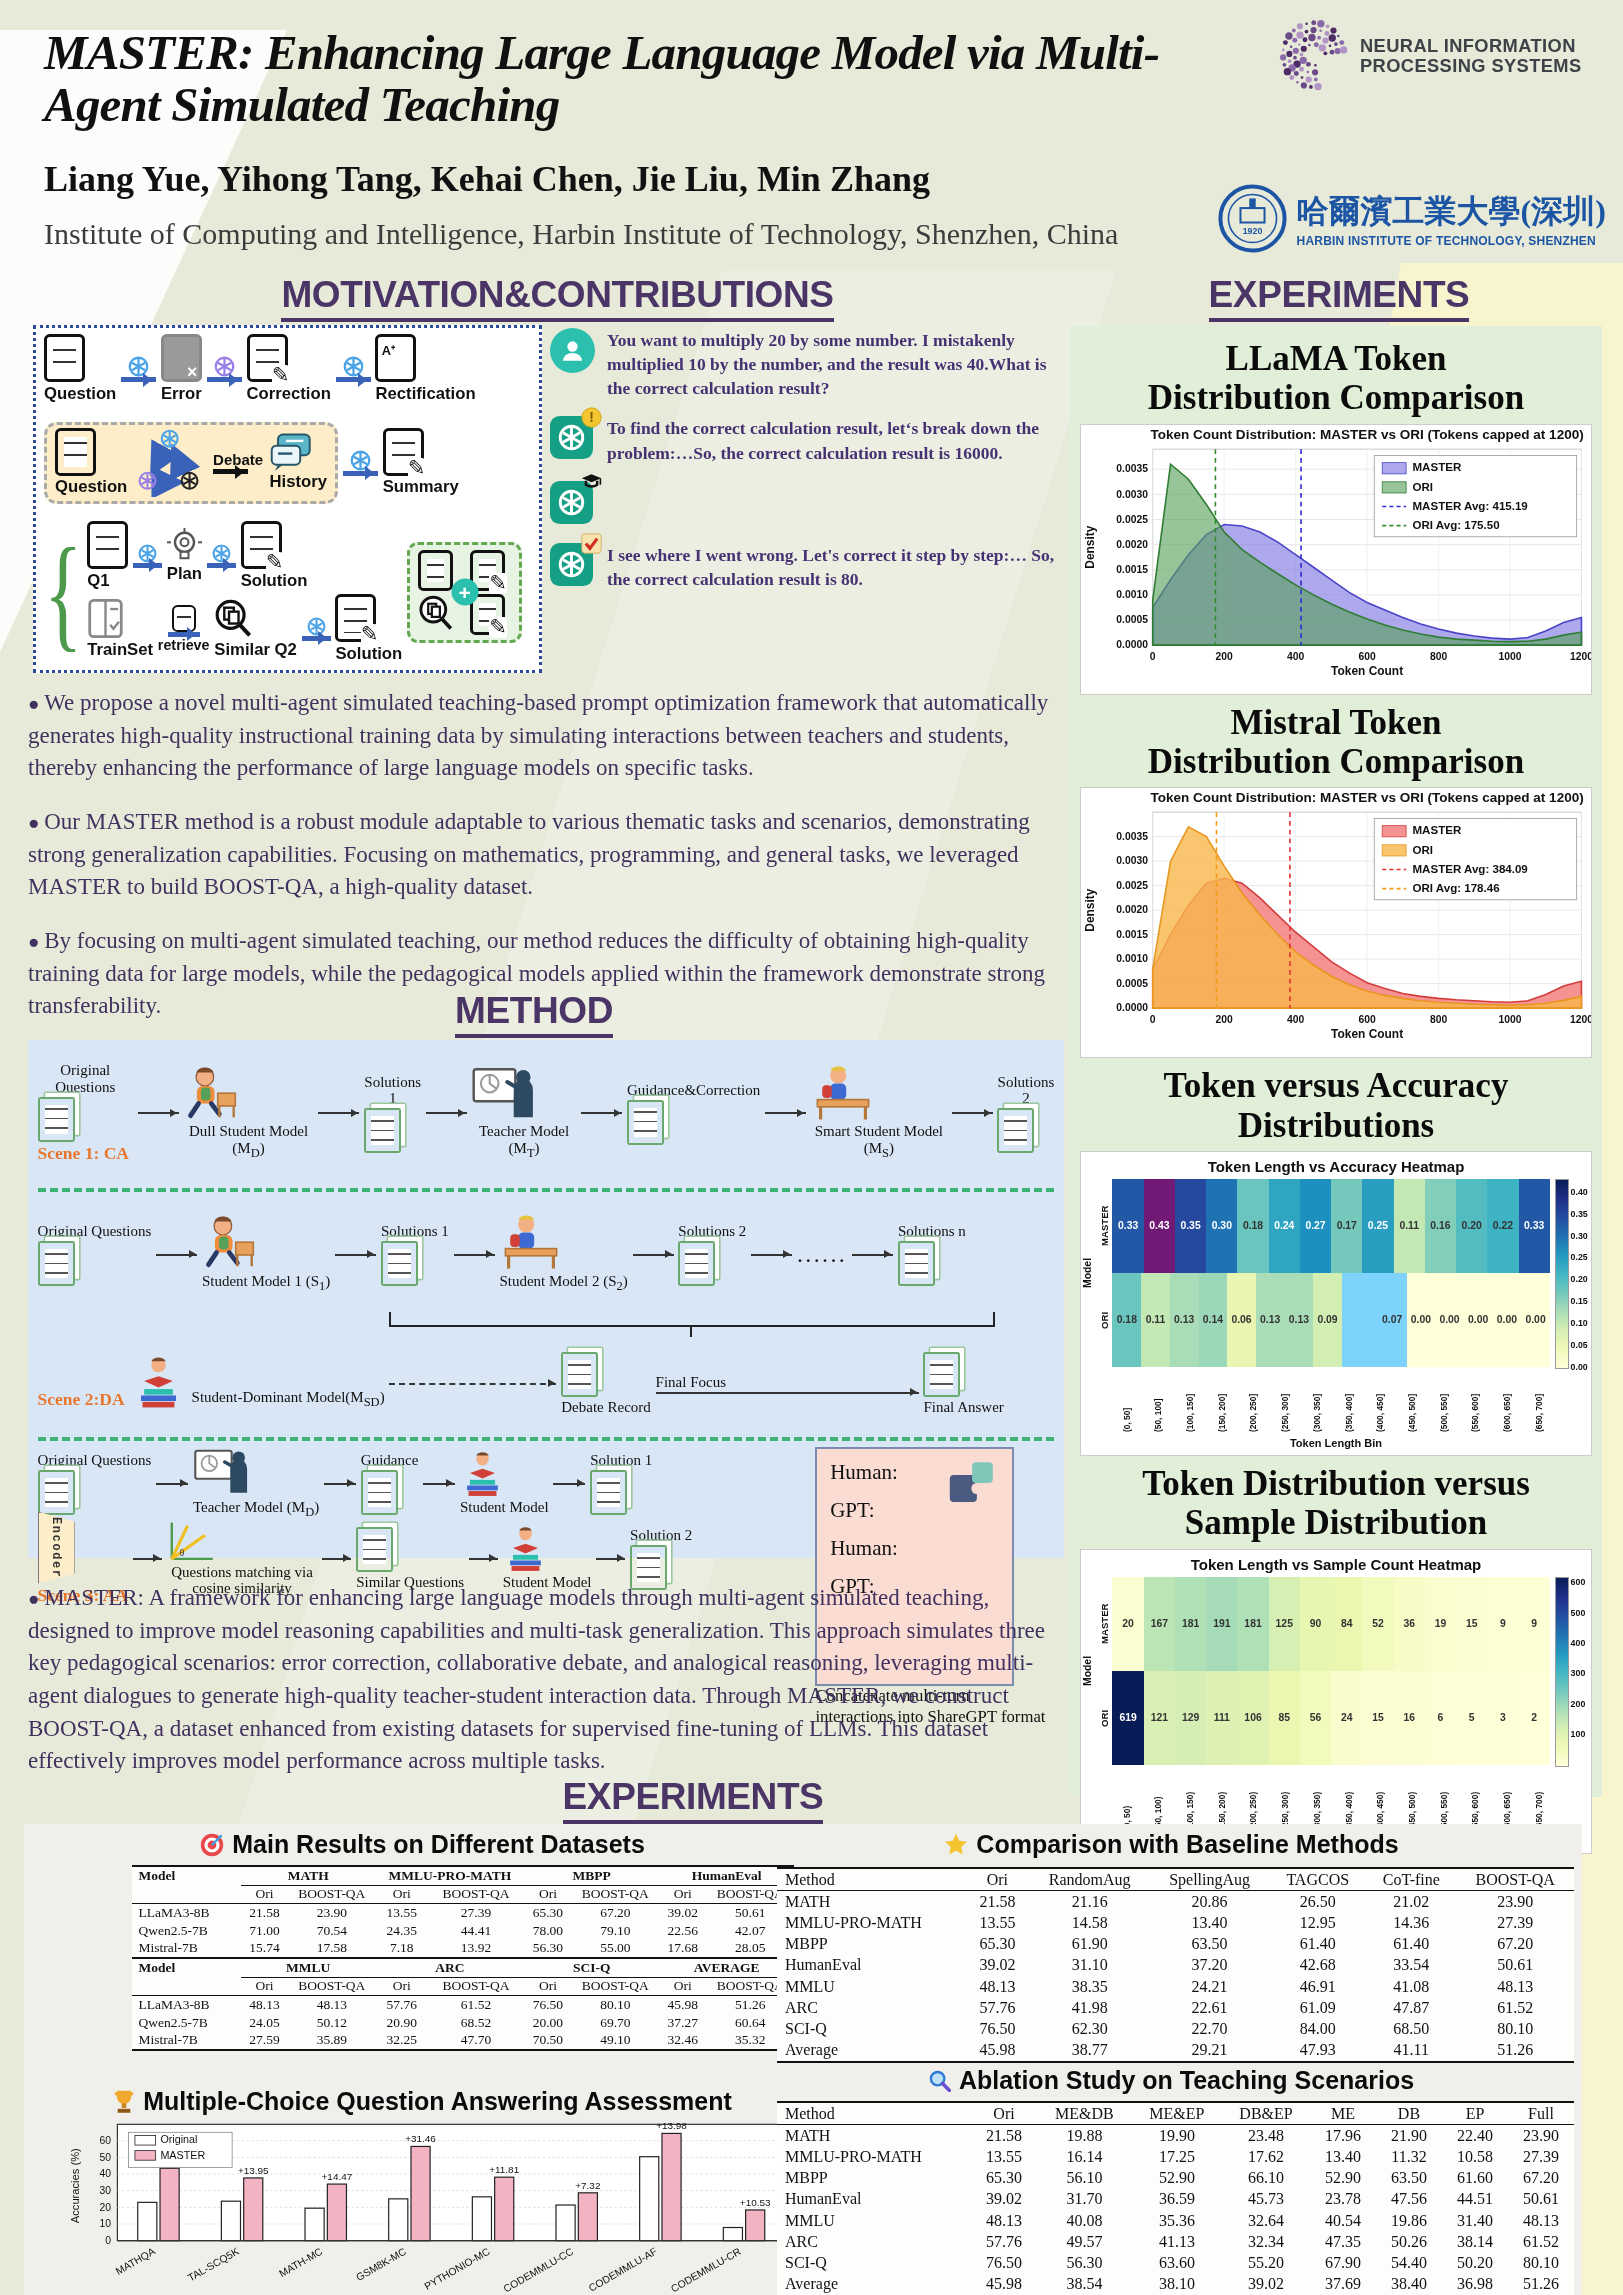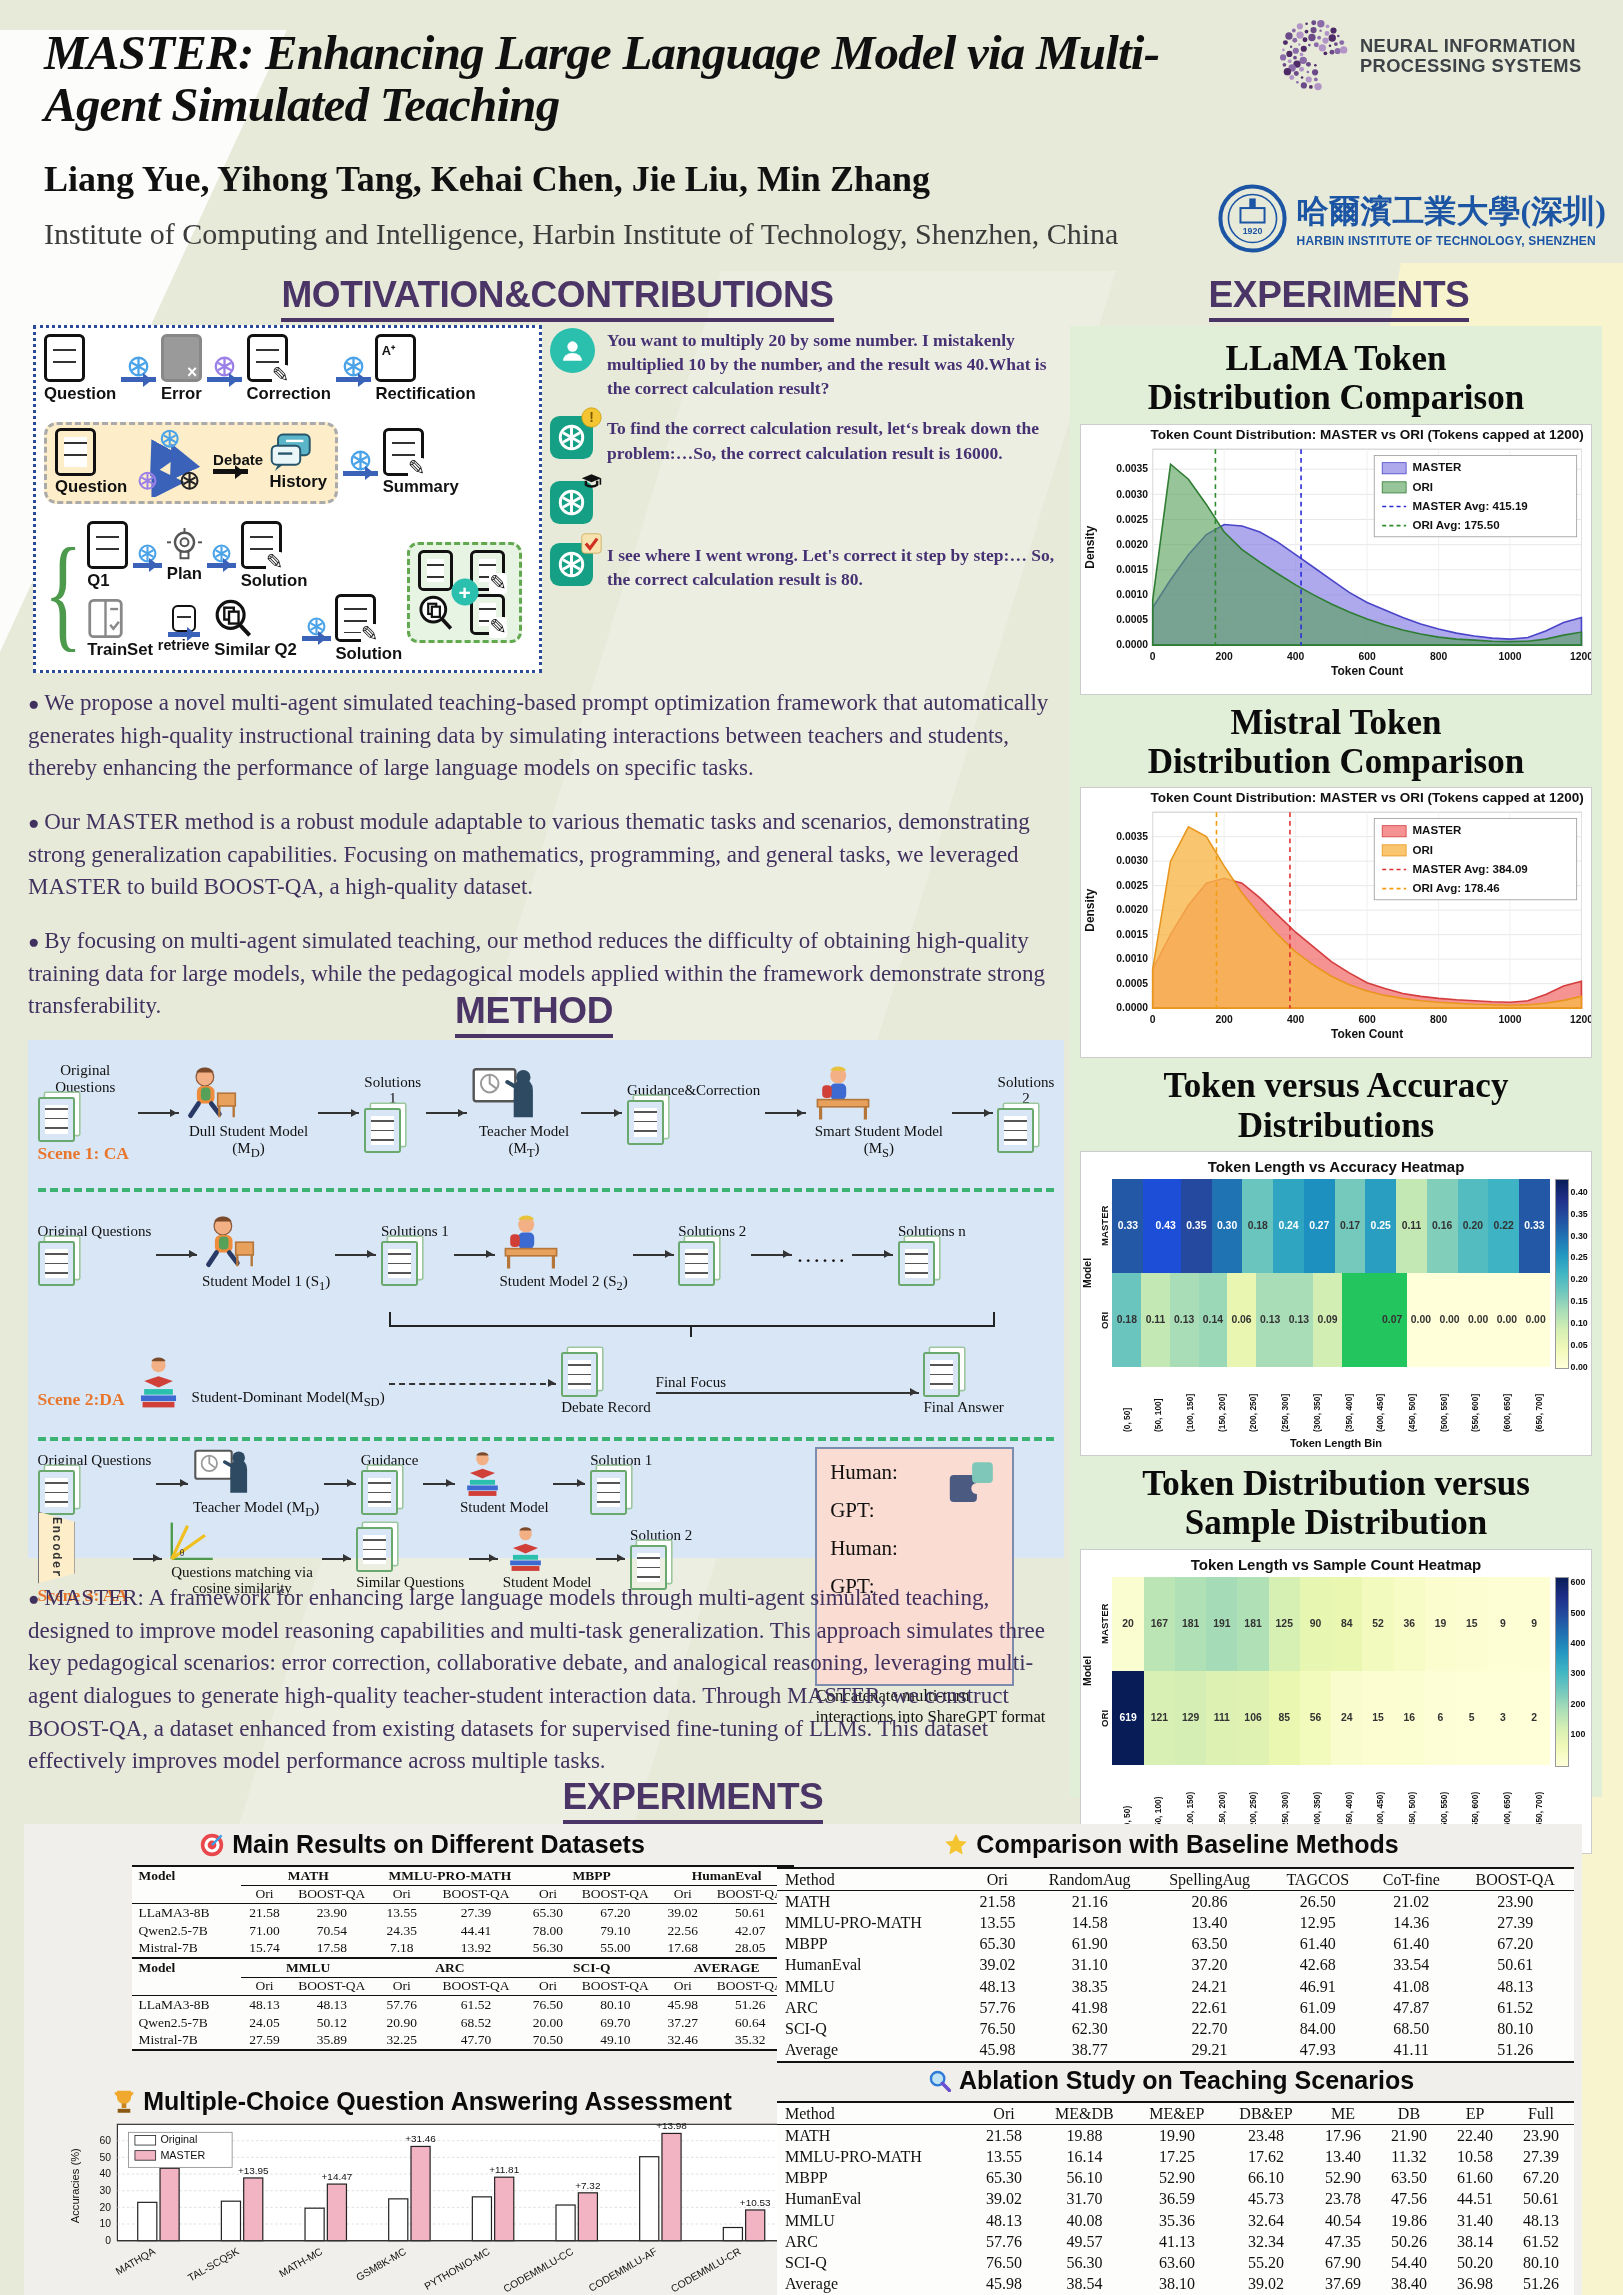--- a/index.html
+++ b/index.html
@@ -834,21 +834,21 @@
       <div class="hm-title">Token Length vs Accuracy Heatmap</div>
       <div class="hm-body">
         <div class="hm-ylab">Model</div>
         <div class="hm-rowlabs" style="height: 188px;">
           <div>MASTER</div>
           <div>ORI</div>
         </div>
         <div class="hm-grid" style="height: 188px;">
           <div class="hm-r">
             <div class="hm-c" style="background: rgb(34, 88, 165); color: rgb(255, 255, 255);">0.33</div>
-            <div class="hm-c" style="background: #1d4ed8; color: rgb(255, 255, 255); padding-left: 7px;">0.43</div>
+            <div class="hm-c" style="background: #701a75; color: rgb(255, 255, 255);">0.43</div>
             <div class="hm-c" style="background: rgb(36, 73, 158); color: rgb(255, 255, 255);">0.35</div>
             <div class="hm-c" style="background: rgb(32, 115, 178); color: rgb(255, 255, 255);">0.30</div>
             <div class="hm-c" style="background: rgb(105, 197, 190); color: rgb(51, 51, 51);">0.18</div>
             <div class="hm-c" style="background: rgb(48, 165, 194); color: rgb(255, 255, 255);">0.24</div>
             <div class="hm-c" style="background: rgb(29, 144, 191); color: rgb(255, 255, 255);">0.27</div>
             <div class="hm-c" style="background: rgb(117, 201, 188); color: rgb(51, 51, 51);">0.17</div>
             <div class="hm-c" style="background: rgb(42, 158, 193); color: rgb(255, 255, 255);">0.25</div>
             <div class="hm-c" style="background: rgb(196, 232, 180); color: rgb(51, 51, 51);">0.11</div>
             <div class="hm-c" style="background: rgb(129, 206, 187); color: rgb(51, 51, 51);">0.16</div>
             <div class="hm-c" style="background: rgb(82, 188, 193); color: rgb(51, 51, 51);">0.20</div>
@@ -857,21 +857,21 @@
           </div>
           <div class="hm-r">
             <div class="hm-c" style="background: rgb(105, 197, 190); color: rgb(51, 51, 51);">0.18</div>
             <div class="hm-c" style="background: rgb(196, 232, 180); color: rgb(51, 51, 51);">0.11</div>
             <div class="hm-c" style="background: rgb(169, 221, 183); color: rgb(51, 51, 51);">0.13</div>
             <div class="hm-c" style="background: rgb(155, 216, 184); color: rgb(51, 51, 51);">0.14</div>
             <div class="hm-c" style="background: rgb(233, 246, 177); color: rgb(51, 51, 51);">0.06</div>
             <div class="hm-c" style="background: rgb(169, 221, 183); color: rgb(51, 51, 51);">0.13</div>
             <div class="hm-c" style="background: rgb(169, 221, 183); color: rgb(51, 51, 51);">0.13</div>
             <div class="hm-c" style="background: rgb(211, 238, 179); color: rgb(51, 51, 51);">0.09</div>
-            <div class="hm-c" style="background: #22c55e; color: rgb(51, 51, 51); padding-left: 36px;">0.07</div>
+            <div class="hm-c" style="background: #7dd3fc; color: rgb(51, 51, 51); padding-left: 36px;">0.07</div>
             <div class="hm-c" style="background: rgb(255, 255, 217); color: rgb(51, 51, 51);">0.00</div>
             <div class="hm-c" style="background: rgb(255, 255, 217); color: rgb(51, 51, 51);">0.00</div>
             <div class="hm-c" style="background: rgb(255, 255, 217); color: rgb(51, 51, 51);">0.00</div>
             <div class="hm-c" style="background: rgb(255, 255, 217); color: rgb(51, 51, 51);">0.00</div>
             <div class="hm-c" style="background: rgb(255, 255, 217); color: rgb(51, 51, 51);">0.00</div>
           </div>
         </div>
         <div class="cbar" style="height: 188px;">
           <div class="grad" style="background: linear-gradient(rgb(8, 29, 88) 0%, rgb(31, 47, 136) 10%, rgb(35, 77, 160) 20%, rgb(32, 114, 178) 30%, rgb(36, 152, 193) 40%, rgb(65, 182, 196) 50%, rgb(115, 200, 189) 60%, rgb(170, 222, 183) 70%, rgb(214, 239, 179) 80%, rgb(241, 249, 185) 90%, rgb(255, 255, 217) 100%);"></div>
           <div class="tk" style="top: 6.97674%;">0.40</div>

